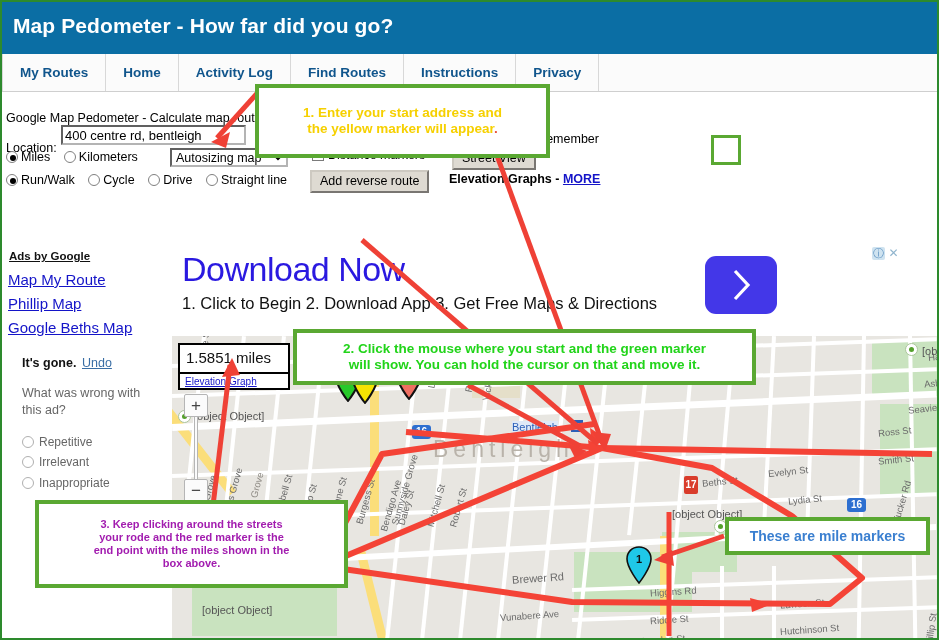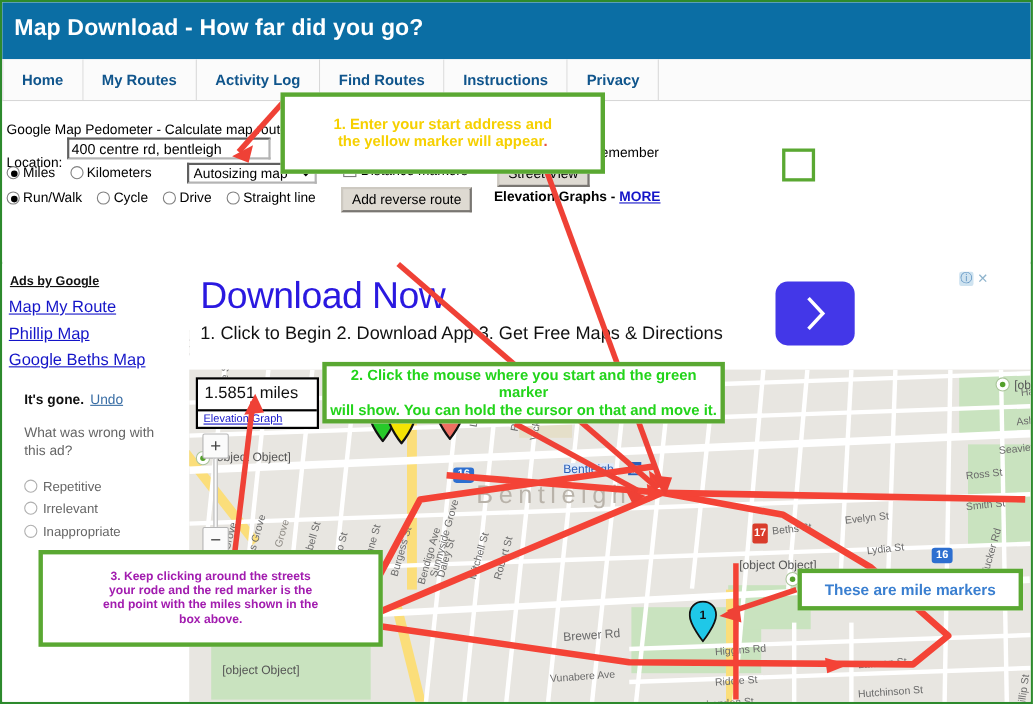--- a/index.html
+++ b/index.html
@@ -259,43 +259,43 @@
 
   
   .callout {
     position:absolute; background:#fff; border:4px solid #5aa832; z-index:60;
     display:flex; align-items:center; justify-content:center; text-align:center;
     font-weight:bold; line-height:1.18;
   }
   #callout-1 { left:253px; top:82px; width:295px; height:74px; }
   #callout-1 .ctext { color:#f6d000; font-size:13.5px; }
   #callout-1 .ctext .dot { color:#e8503a; }
-  #callout-2 { left:291px; top:327px; width:366px; height:56px; }
+  #callout-2 { left:291px; top:327px; width:463px; height:56px; }
   #callout-2 .ctext { color:#22d41a; font-size:13.5px; }
   #callout-3 { left:33px; top:498px; width:313px; height:88px; }
   #callout-3 .ctext { color:#a21caf; font-size:11px; }
   #callout-4 { left:723px; top:515px; width:205px; height:38px; }
   #callout-4 .ctext { color:#3a7fd0; font-size:14px; }
 
   
   #arrows { position:absolute; left:0; top:0; width:939px; height:640px; pointer-events:none; z-index:55;}
 </style>
 </head>
 <body>
 
 <div id="header">
-  <div class="title">Map Download - How far did you go?</div>
+  <div class="title">Map Pedometer - How far did you go?</div>
 </div>
 
 <div id="nav">
   <div class="nav-item">
-      <span>Home</span>
+      <span>My Routes</span>
     </div>
   <div class="nav-item">
-      <span>My Routes</span>
+      <span>Home</span>
     </div>
   <div class="nav-item">
       <span>Activity Log</span>
     </div>
   <div class="nav-item">
       <span>Find Routes</span>
     </div>
   <div class="nav-item">
       <span>Instructions</span>
     </div>

